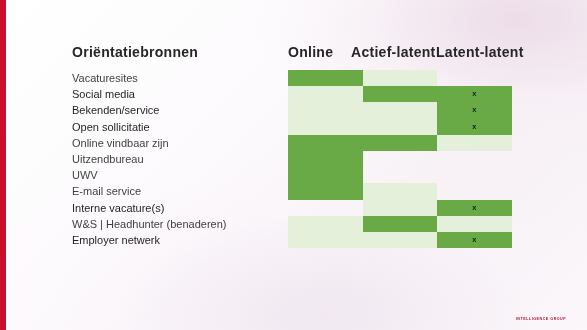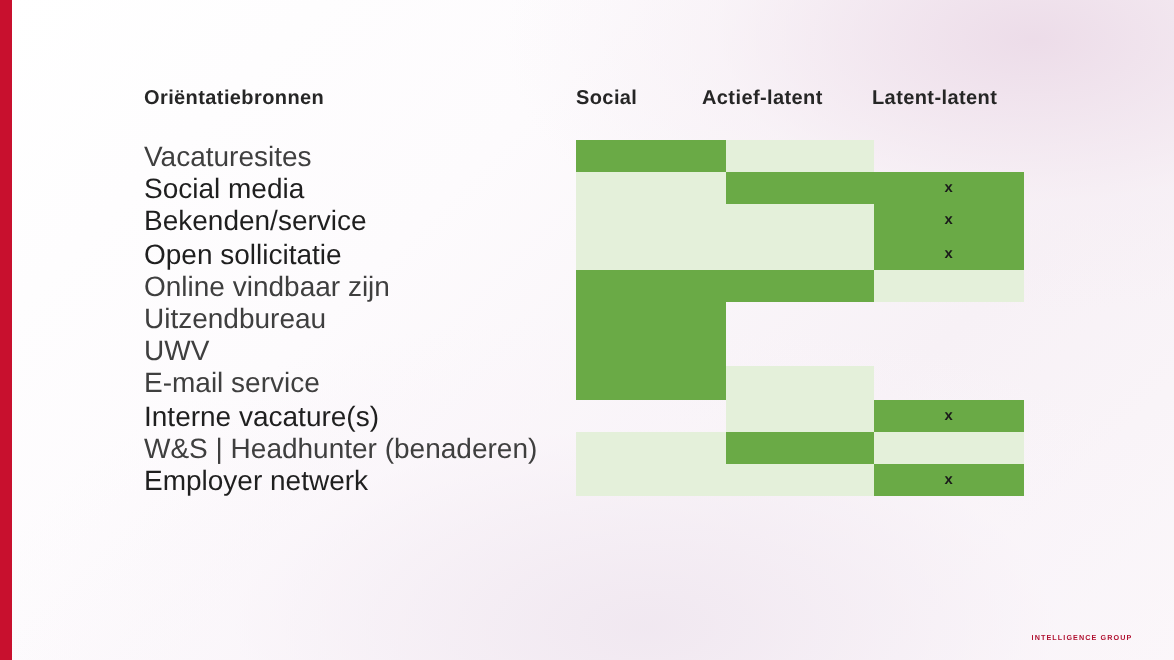--- a/index.html
+++ b/index.html
@@ -37,21 +37,21 @@
     top: 40px;
     width: 445px;
   }
   .header-row {
     position: relative;
     height: 30px;
   }
   .hdr {
     position: absolute;
     top: 4px;
-    font-size: 10px;
+    font-size: 14px;
     font-weight: bold;
     color: #262626;
     letter-spacing: 0.02em;
     white-space: nowrap;
   }
   .hdr-source { left: 0; }
   .hdr-c1 { left: 216px; }
   .hdr-c2 { left: 279px; text-align: center; }
   .hdr-c3 { left: 364px; }
 
@@ -61,21 +61,21 @@
   .row {
     position: relative;
     height: 16.2px;
   }
   .row-label {
     position: absolute;
     left: 0;
     top: 0;
     height: 16.2px;
     line-height: 16.2px;
-    font-size: 14px;
+    font-size: 11px;
     color: #3f3f3f;
     white-space: nowrap;
   }
   .row-label.bold {
     font-weight: normal;
     color: #1f1f1f;
   }
   .cells {
     position: absolute;
     left: 216px;
@@ -132,21 +132,21 @@
 <body>
 
 <div id="slide">
 
   <div id="red-bar"></div>
 
   <div id="matrix">
 
     <div class="header-row">
       <div class="hdr hdr-source">Oriëntatiebronnen</div>
-      <div class="hdr hdr-c1">Social</div>
+      <div class="hdr hdr-c1">Online</div>
       <div class="hdr hdr-c2">Actief-latent</div>
       <div class="hdr hdr-c3">Latent-latent</div>
     </div>
 
     <div class="grid" id="grid">
         <div class="row">
           <div class="row-label">Vacaturesites</div>
           <div class="cells">
             <div class="cell c0 dark"></div>
             <div class="cell c1 light"></div>

